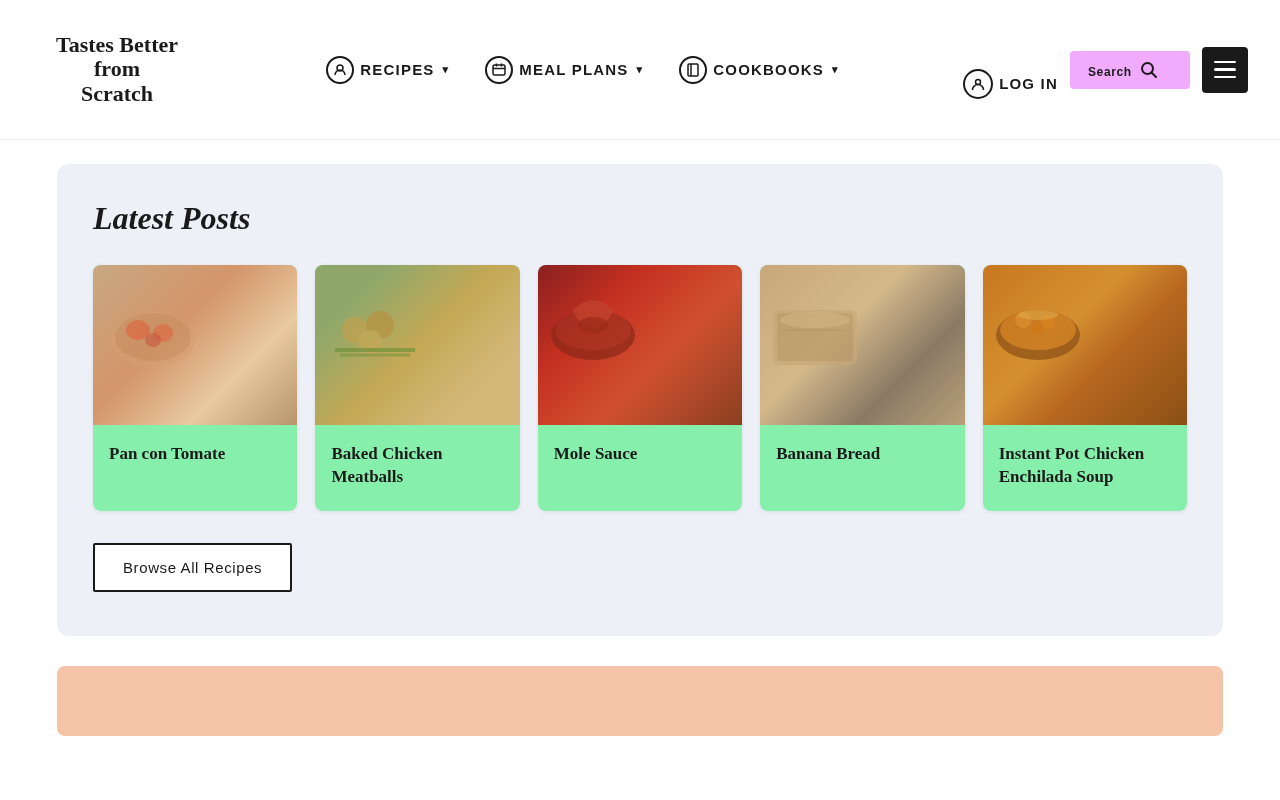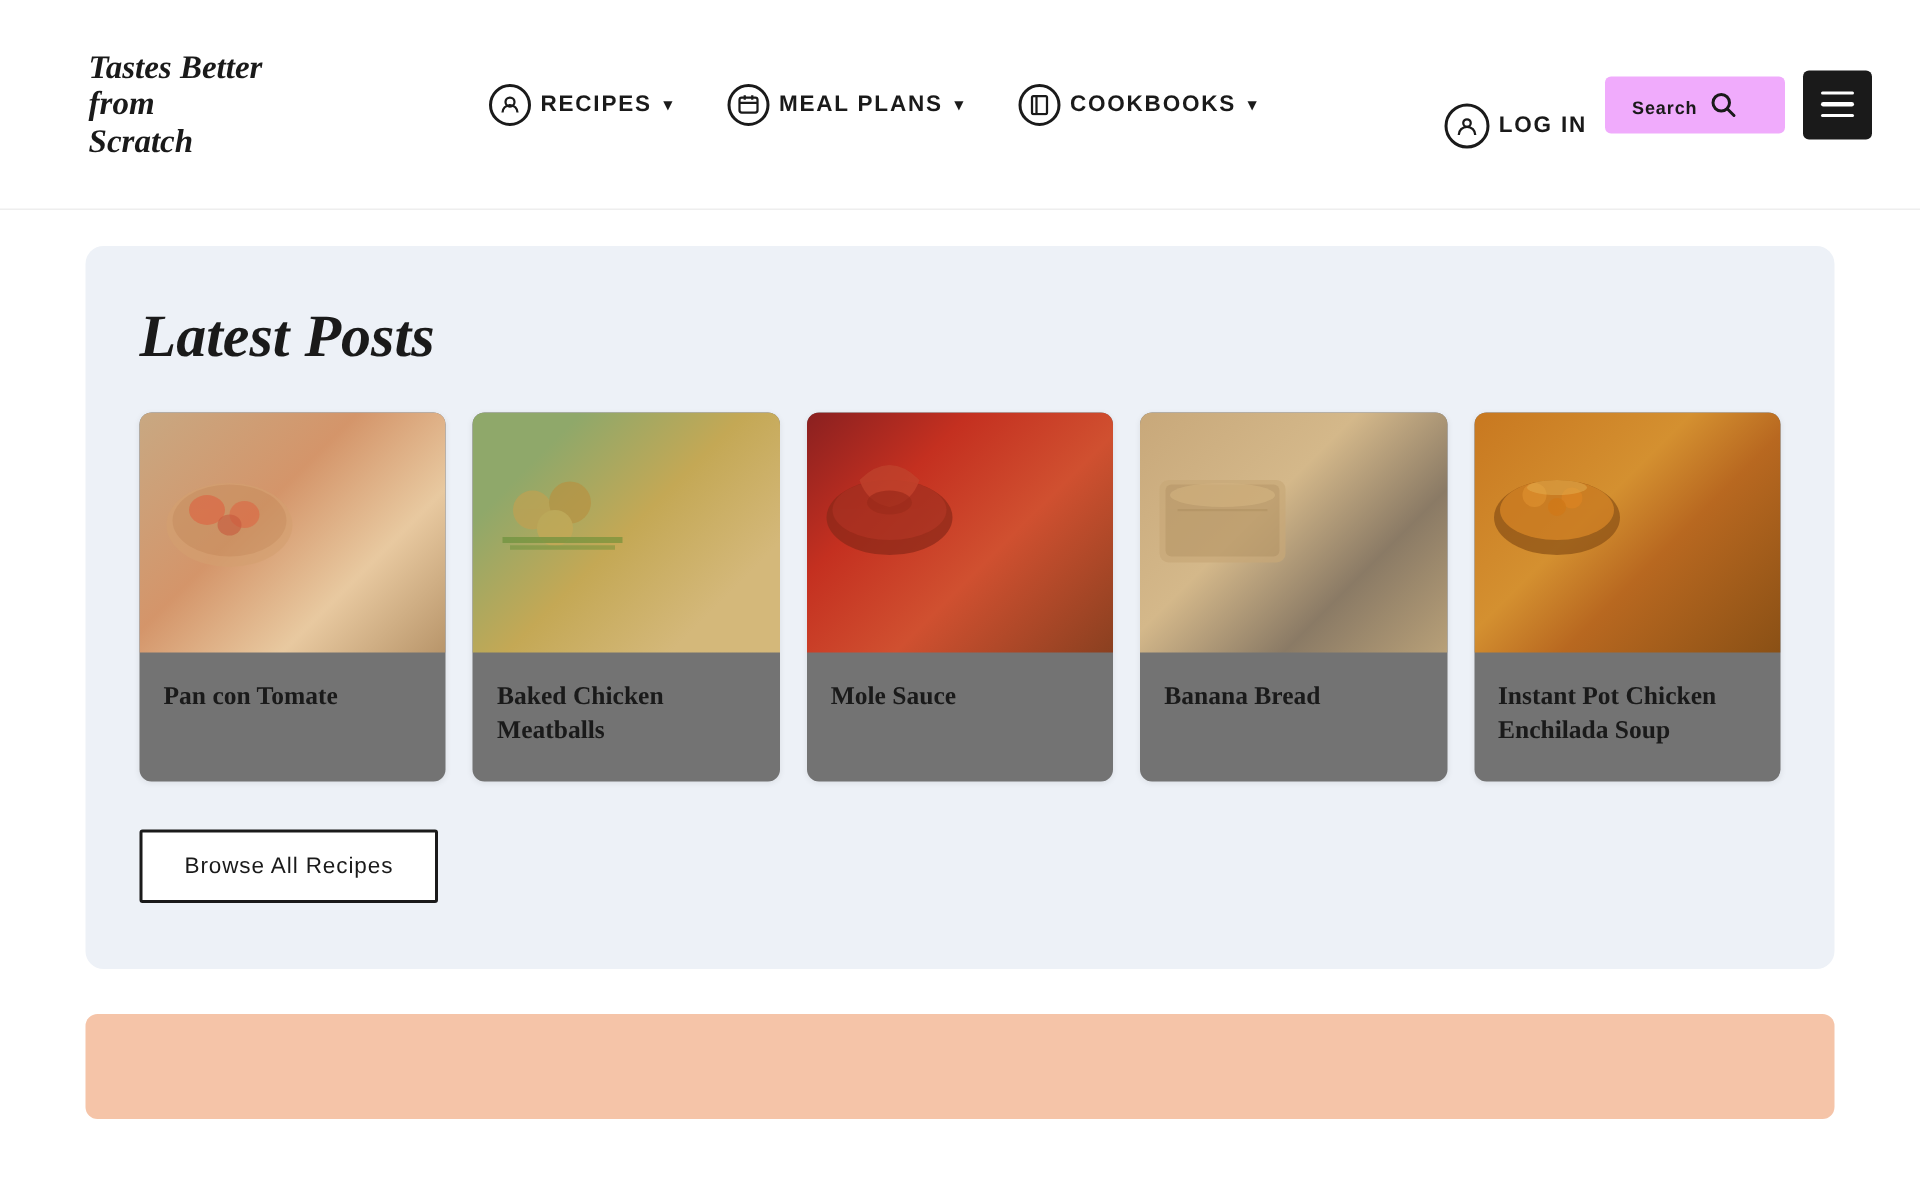--- a/index.html
+++ b/index.html
@@ -116,34 +116,34 @@
       height: 2.5px;
       background: #fff;
       border-radius: 2px;
     }
 
     
     main { background: #fff; }
 
     .section-title {
       font-family: 'Georgia', serif;
-      font-size: 40px;
+      font-size: 32px;
       font-weight: 700;
       color: #1a1a1a;
       margin-bottom: 28px;
       font-style: italic;
     }
 
     .cards-grid {
       display: flex;
       gap: 18px;
     }
 
     .card {
-      background: #737373;
+      background: #86efac;
       border-radius: 8px;
       overflow: hidden;
       flex: 1;
       min-width: 0;
       box-shadow: 0 1px 4px rgba(0,0,0,0.08);
     }
 
     
     .card-img-placeholder {
       width: 100%;
@@ -202,23 +202,23 @@
     .logo-wrapper {
       display: flex;
       flex-direction: column;
       align-items: center;
       justify-content: center;
       width: 170px;
     }
     .logo-main {
       font-size: 22px;
       font-weight: 900;
-      font-style: italic;
       line-height: 1.1;
       color: #1a1a1a;
+      text-align: center;
     }
 
     
     .page-inner {
       padding: 24px 0 0;
     }
 
     .latest-outer {
       background: #edf1f7;
       margin: 0 57px;

